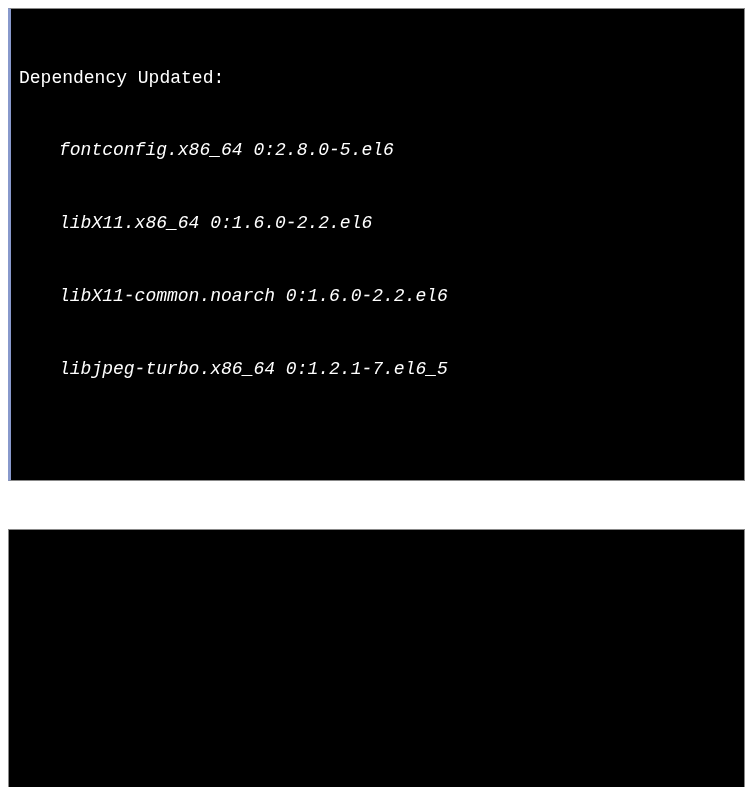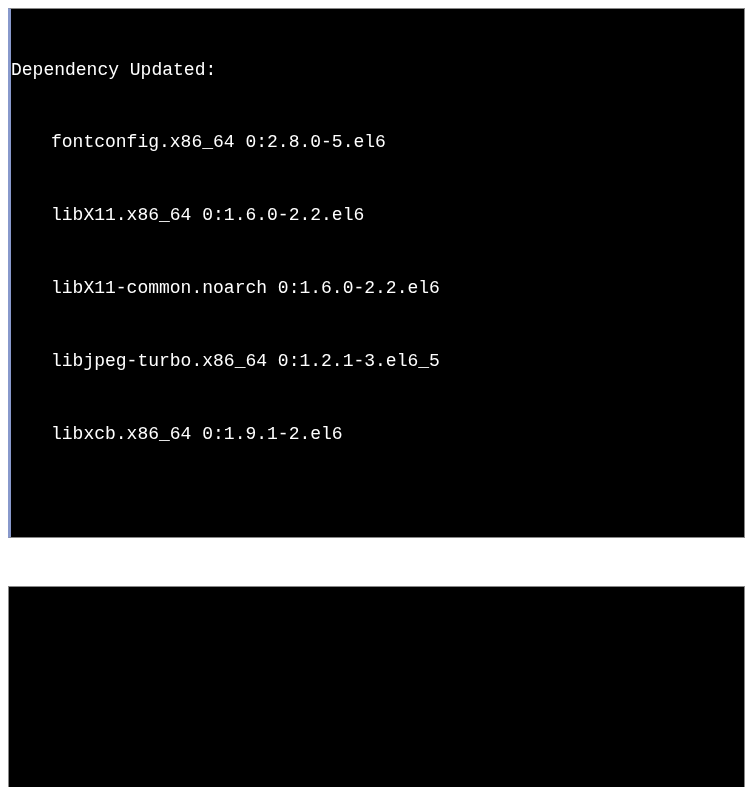--- a/index.html
+++ b/index.html
@@ -9,57 +9,58 @@
     }
     body {
       background: #fff;
       padding: 8px;
       font-family: 'Courier New', Courier, monospace;
       width: 753px;
     }
     .terminal {
       background: #000;
       color: #fff;
+      padding: 8px;
       font-size: 18px;
       line-height: 1.35;
       border: 1px solid #888;
       white-space: pre-wrap;
       word-break: break-all;
     }
     .term-top {
       margin-bottom: 48px;
       border-left: 3px solid #8899cc;
     }
     .term-bottom {
       font-size: 17px;
       line-height: 1.25;
     }
     .hdr {
       margin-left: 0;
     }
     .dep-line {
       padding-left: 40px;
+      font-style: italic;
     }
     .blk {
       display: block;
     }
     .spacer {
       height: 18px;
     }
   </style>
 </head>
 <body>
 
 <div class="terminal term-top">
   <span class="blk hdr">Dependency Updated:</span>
   <span class="blk dep-line">fontconfig.x86_64 0:2.8.0-5.el6</span>
   <span class="blk dep-line">libX11.x86_64 0:1.6.0-2.2.el6</span>
   <span class="blk dep-line">libX11-common.noarch 0:1.6.0-2.2.el6</span>
-  <span class="blk dep-line">libjpeg-turbo.x86_64 0:1.2.1-3.el6_5</span>
-  <span class="blk dep-line">libxcb.x86_64 0:1.9.1-2.el6</span>
+  <span class="blk dep-line">libjpeg-turbo.x86_64 0:1.2.1-7.el6_5</span>
   <div class="spacer"></div>
 </div>
 
 <div class="terminal term-bottom">
   
   
   
   
   
   

